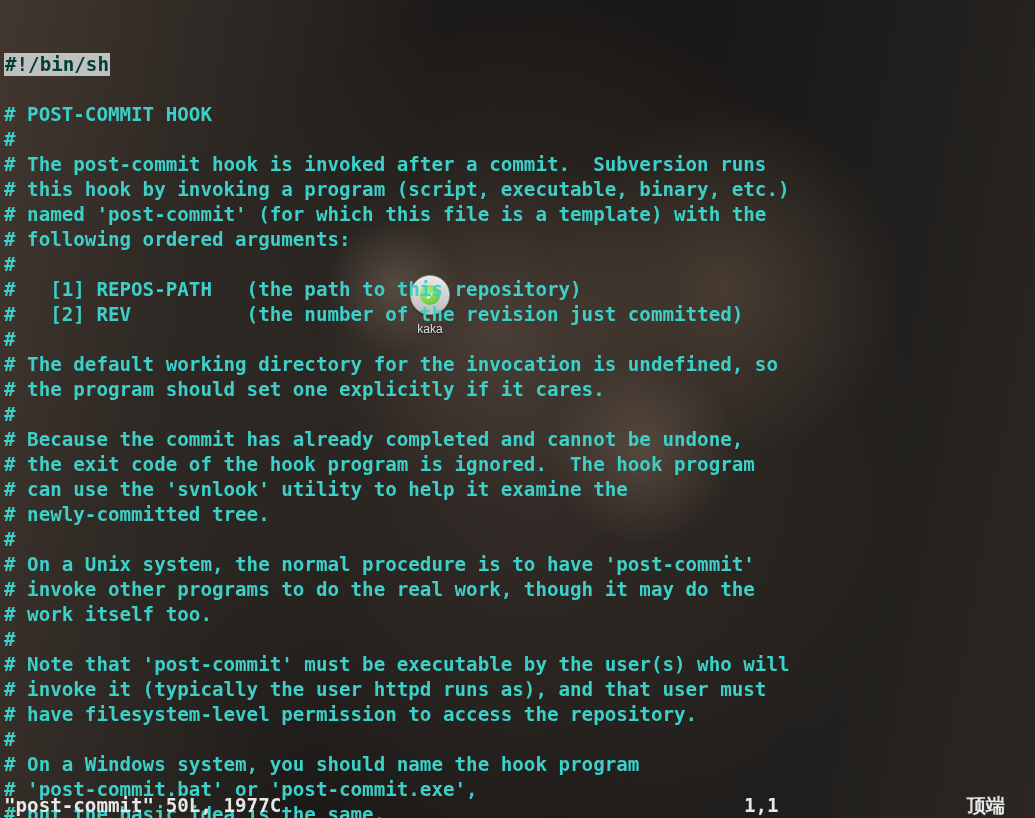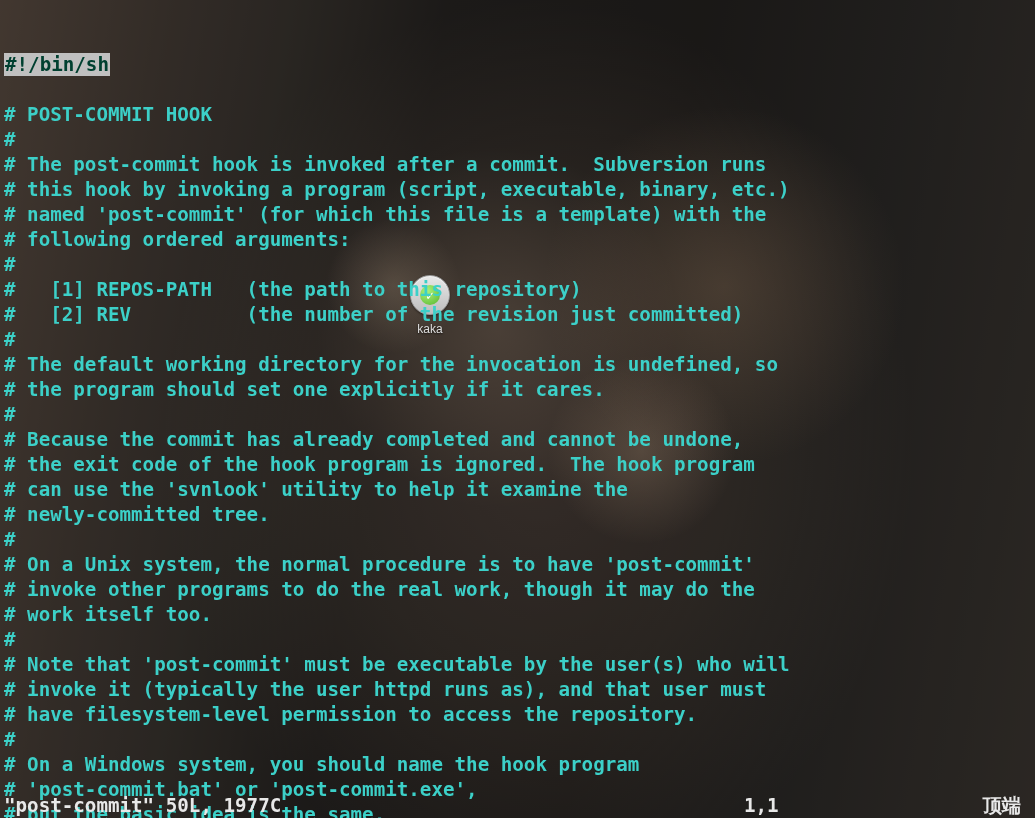--- a/index.html
+++ b/index.html
@@ -64,21 +64,21 @@
     }
     .status{
       position:absolute;left:4px;bottom:0;height:25px;
       display:flex;align-items:center;
       width:calc(100% - 8px);
       color:#e8e8e8;
       font-weight:bold;
       z-index:2;
     }
     .status .pos{position:absolute;left:740px;}
-    .status .right{position:absolute;right:10px;}
+    .status .right{position:absolute;right:26px;}
     pre.content{margin:0;}
   </style>
 </head>
 <body>
 
 <div class="wallpaper"></div>
 <div class="noise"></div>
 
 <div class="kaka">
   <div class="kaka-icon">

